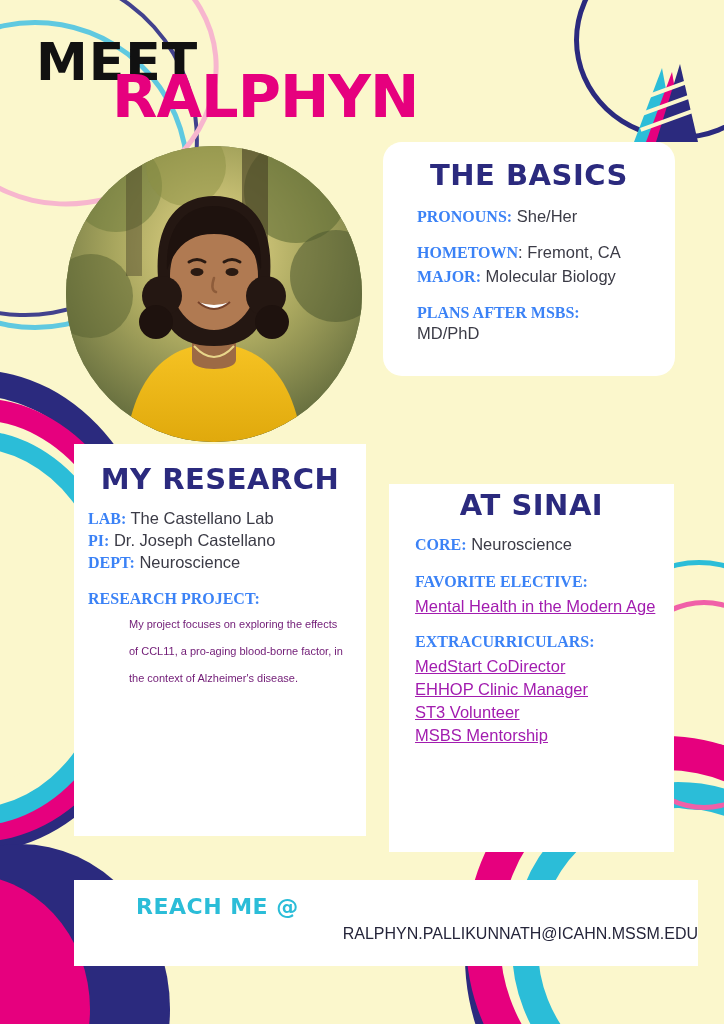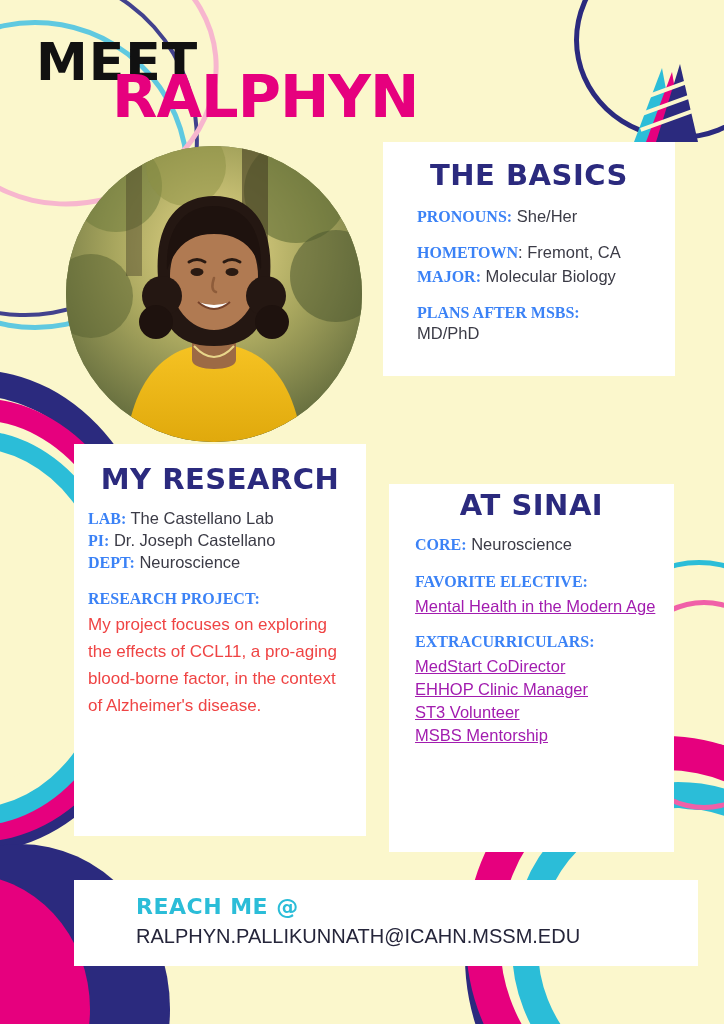--- a/index.html
+++ b/index.html
@@ -176,21 +176,21 @@
     overflow: hidden;
     background: #6C7A4A;
   }
   .photo svg { display: block; }
 
   
   .card {
     position: absolute;
     background: #FFFFFF;
   }
-  .card-basics { left: 383px; top: 142px; width: 292px; height: 234px; }
+  .card-basics { left: 383px; top: 142px; width: 292px; height: 234px; border-radius: 19px; }
   .card-research { left: 74px; top: 444px; width: 292px; height: 392px; }
   .card-sinai { left: 389px; top: 484px; width: 285px; height: 368px; }
   .card-reach { left: 74px; top: 880px; width: 600px; height: 86px; padding-left: 24px; }
 
   .card-title {
     text-align: center;
     font-size: 29px;
     font-weight: bold;
     color: #2B2A7E;
     font-family: "DejaVu Sans", sans-serif;
@@ -212,24 +212,25 @@
     color: #3b82f6;
     font-size: 16px;
   }
   .basics-body { padding: 14px 22px 0 34px; }
   .basics-body .field { margin-bottom: 15px; }
 
   .research-body { padding: 12px 20px 0 14px; }
   .research-body .field { margin-bottom: 1px; }
   .research-body .gap { height: 14px; }
   .research-para {
-    color: #ef4444;
-    font-size: 17px;
+    color: #701a75;
+    font-size: 11px;
     line-height: 27px;
     margin-top: 2px;
+    margin-left: 41px;
   }
 
   .sinai-body { padding: 12px 18px 0 26px; }
   .sinai-body .field { margin-bottom: 3px; }
   .sinai-body .gap { height: 13px; }
   .sinai-list {
     color: #a21caf;
     font-size: 16.5px;
     line-height: 23px;
     text-decoration: underline;
@@ -238,23 +239,24 @@
   .reach-title {
     color: #2BBDD8;
     font-weight: bold;
     font-size: 22px;
     font-family: "DejaVu Sans", sans-serif;
     padding: 14px 0 0 38px;
     letter-spacing: .5px;
   }
   .reach-email {
     color: #25253A;
-    font-size: 20px;
+    font-size: 16px;
     padding: 6px 0 0 38px;
     font-family: "Liberation Sans", sans-serif;
+    text-align: right;
   }
 </style>
 </head>
 <body>
 
 <div class="poster">
 
   <div class="deco ring-navy"></div>
   <div class="deco ring-teal"></div>
   <div class="deco ring-pink"></div>

